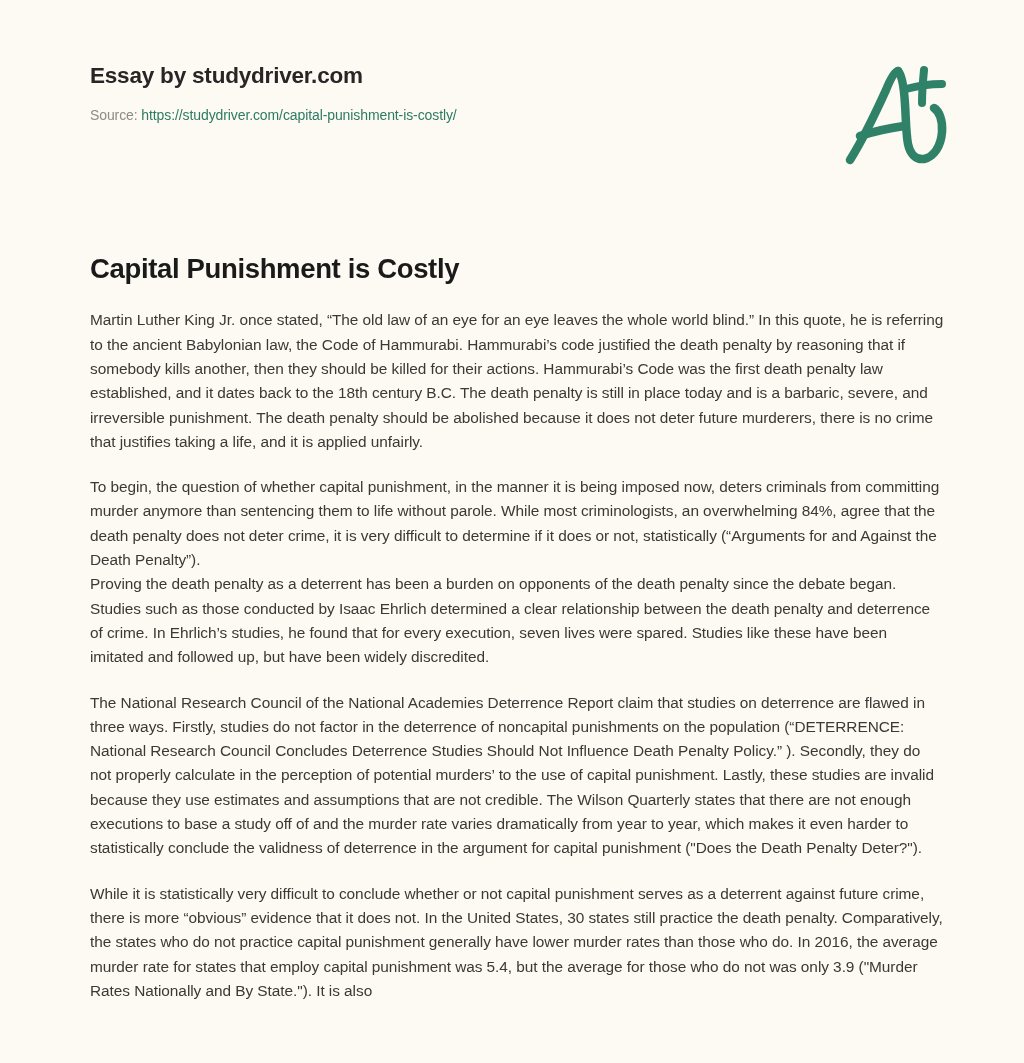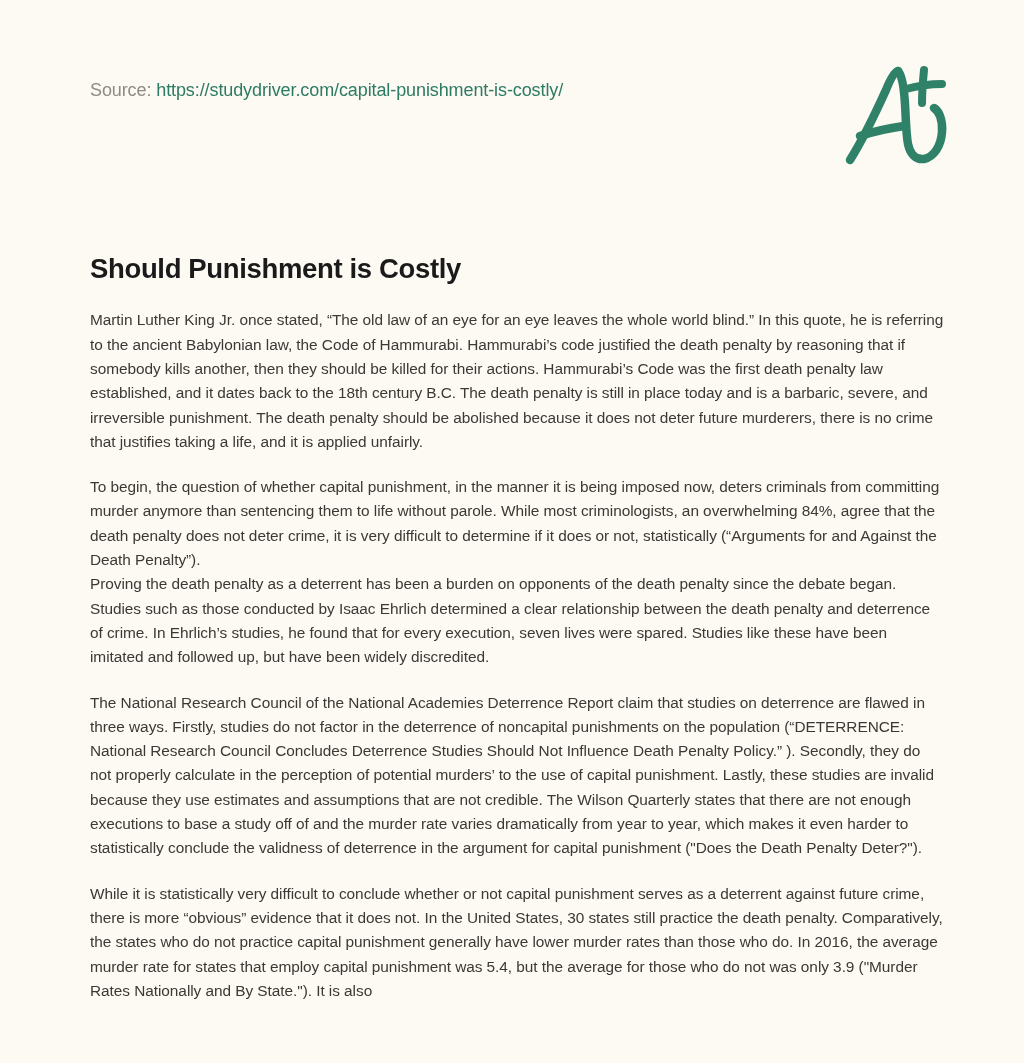--- a/index.html
+++ b/index.html
@@ -38,21 +38,21 @@
   .brand-line {
     font-size: 22.5px;
     font-weight: bold;
     color: #272525;
     letter-spacing: -0.2px;
     line-height: 1.2;
     margin: 0;
   }
   .source-line {
     margin: 17px 0 0 0;
-    font-size: 18px;
+    font-size: 14px;
     line-height: 1.3;
     color: #8e8a86;
     letter-spacing: -0.1px;
     white-space: nowrap;
   }
   .source-link {
     color: #2c7b64;
     text-decoration: none;
   }
 
@@ -106,20 +106,21 @@
     margin-top: 22px;
   }
 </style>
 </head>
 <body>
 
 <div class="page">
 
   <div class="header">
     <div class="header-text">
+      <div class="brand-line">Essay by studydriver.com</div>
       <div class="source-line">
         <span>Source:</span>
         <a class="source-link" href="#">https://studydriver.com/capital-punishment-is-costly/</a>
       </div>
     </div>
 
     <div class="logo">
       <svg viewBox="0 0 110 104" xmlns="http://www.w3.org/2000/svg" aria-hidden="true">
         <g fill="none" stroke="#2f8268" stroke-linecap="round" stroke-linejoin="round">
 
@@ -133,21 +134,21 @@
 
           <path d="M64 27 C 75 24, 90 22, 100 22" stroke-width="8"></path>
 
           <path d="M82 8 C 81 18, 80 32, 80 41" stroke-width="8"></path>
         </g>
       </svg>
     </div>
   </div>
 
   <div class="article">
-    <h1 class="doc-title">Should Punishment is Costly</h1>
+    <h1 class="doc-title">Capital Punishment is Costly</h1>
 
     <div class="body-copy">
       <p class="para lead-gap">Martin Luther King Jr. once stated, “The old law of an eye for an eye leaves the whole world blind.” In this quote, he is referring to the ancient Babylonian law, the Code of Hammurabi. Hammurabi’s code justified the death penalty by reasoning that if somebody kills another, then they should be killed for their actions. Hammurabi’s Code was the first death penalty law established, and it dates back to the 18th century B.C. The death penalty is still in place today and is a barbaric, severe, and irreversible punishment. The death penalty should be abolished because it does not deter future murderers, there is no crime that justifies taking a life, and it is applied unfairly.</p>
       <p class="para tight">To begin, the question of whether capital punishment, in the manner it is being imposed now, deters criminals from committing murder anymore than sentencing them to life without parole. While most criminologists, an overwhelming 84%, agree that the death penalty does not deter crime, it is very difficult to determine if it does or not, statistically (“Arguments for and Against the Death Penalty”).</p>
       <p class="para">Proving the death penalty as a deterrent has been a burden on opponents of the death penalty since the debate began. Studies such as those conducted by Isaac Ehrlich determined a clear relationship between the death penalty and deterrence of crime. In Ehrlich’s studies, he found that for every execution, seven lives were spared. Studies like these have been imitated and followed up, but have been widely discredited.</p>
       <p class="para">The National Research Council of the National Academies Deterrence Report claim that studies on deterrence are flawed in three ways. Firstly, studies do not factor in the deterrence of noncapital punishments on the population (“DETERRENCE: National Research Council Concludes Deterrence Studies Should Not Influence Death Penalty Policy.” ). Secondly, they do not properly calculate in the perception of potential murders’ to the use of capital punishment. Lastly, these studies are invalid because they use estimates and assumptions that are not credible. The Wilson Quarterly states that there are not enough executions to base a study off of and the murder rate varies dramatically from year to year, which makes it even harder to statistically conclude the validness of deterrence in the argument for capital punishment ("Does the Death Penalty Deter?").</p>
       <p class="para">While it is statistically very difficult to conclude whether or not capital punishment serves as a deterrent against future crime, there is more “obvious” evidence that it does not. In the United States, 30 states still practice the death penalty. Comparatively, the states who do not practice capital punishment generally have lower murder rates than those who do. In 2016, the average murder rate for states that employ capital punishment was 5.4, but the average for those who do not was only 3.9 ("Murder Rates Nationally and By State."). It is also</p>
     </div>
   </div>
 

